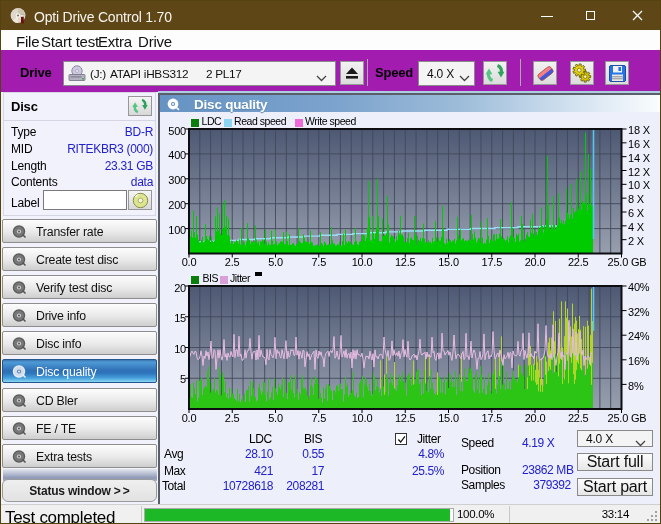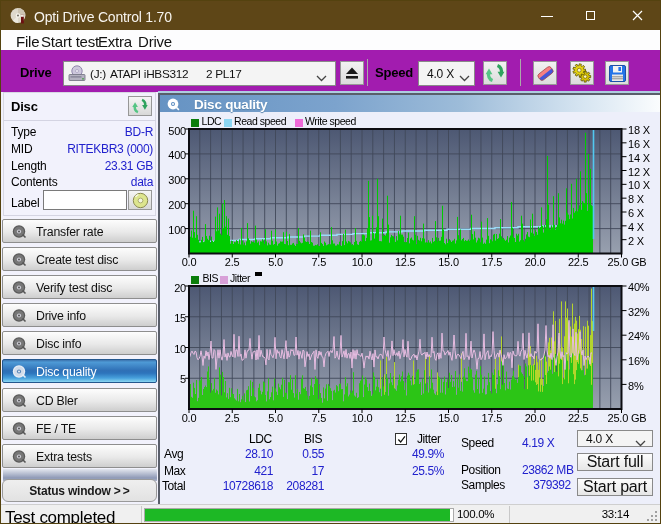--- a/index.html
+++ b/index.html
@@ -365,21 +365,21 @@
     <svg style="position:absolute;left:0.5px;top:0.5px" width="9" height="9" viewBox="0 0 10 10">
       <path d="M1.5 5l2.6 2.8L8.8 1.6" stroke="#111" stroke-width="1.4" fill="none"></path>
     </svg>
   </span>
 <span class="lbl" style="left:416px;top:431px">Jitter</span>
 <span class="lbl" style="left:163px;top:446px">Avg</span>
 <span class="lbl" style="left:163px;top:463px">Max</span>
 <span class="lbl" style="left:161px;top:478px">Total</span>
 <span class="bval" style="left:192px;top:446px;width:80px">28.10</span>
 <span class="bval" style="left:243px;top:446px;width:80px">0.55</span>
-<span class="bval" style="left:363px;top:446px;width:80px">49.9%</span>
+<span class="bval" style="left:363px;top:446px;width:80px">4.8%</span>
 <span class="bval" style="left:192px;top:463px;width:80px">421</span>
 <span class="bval" style="left:243px;top:463px;width:80px">17</span>
 <span class="bval" style="left:363px;top:463px;width:80px">25.5%</span>
 <span class="bval" style="left:192px;top:478px;width:80px">10728618</span>
 <span class="bval" style="left:243px;top:478px;width:80px">208281</span>
 <span class="lbl" style="left:460px;top:435px">Speed</span>
 <span class="bval" style="left:521px;top:435px;width:50px;text-align:left">4.19 X</span>
 <span class="lbl" style="left:460px;top:462px">Position</span>
 <span class="bval" style="left:521px;top:462px;width:60px;text-align:left">23862 MB</span>
 <span class="lbl" style="left:460px;top:477px">Samples</span>

